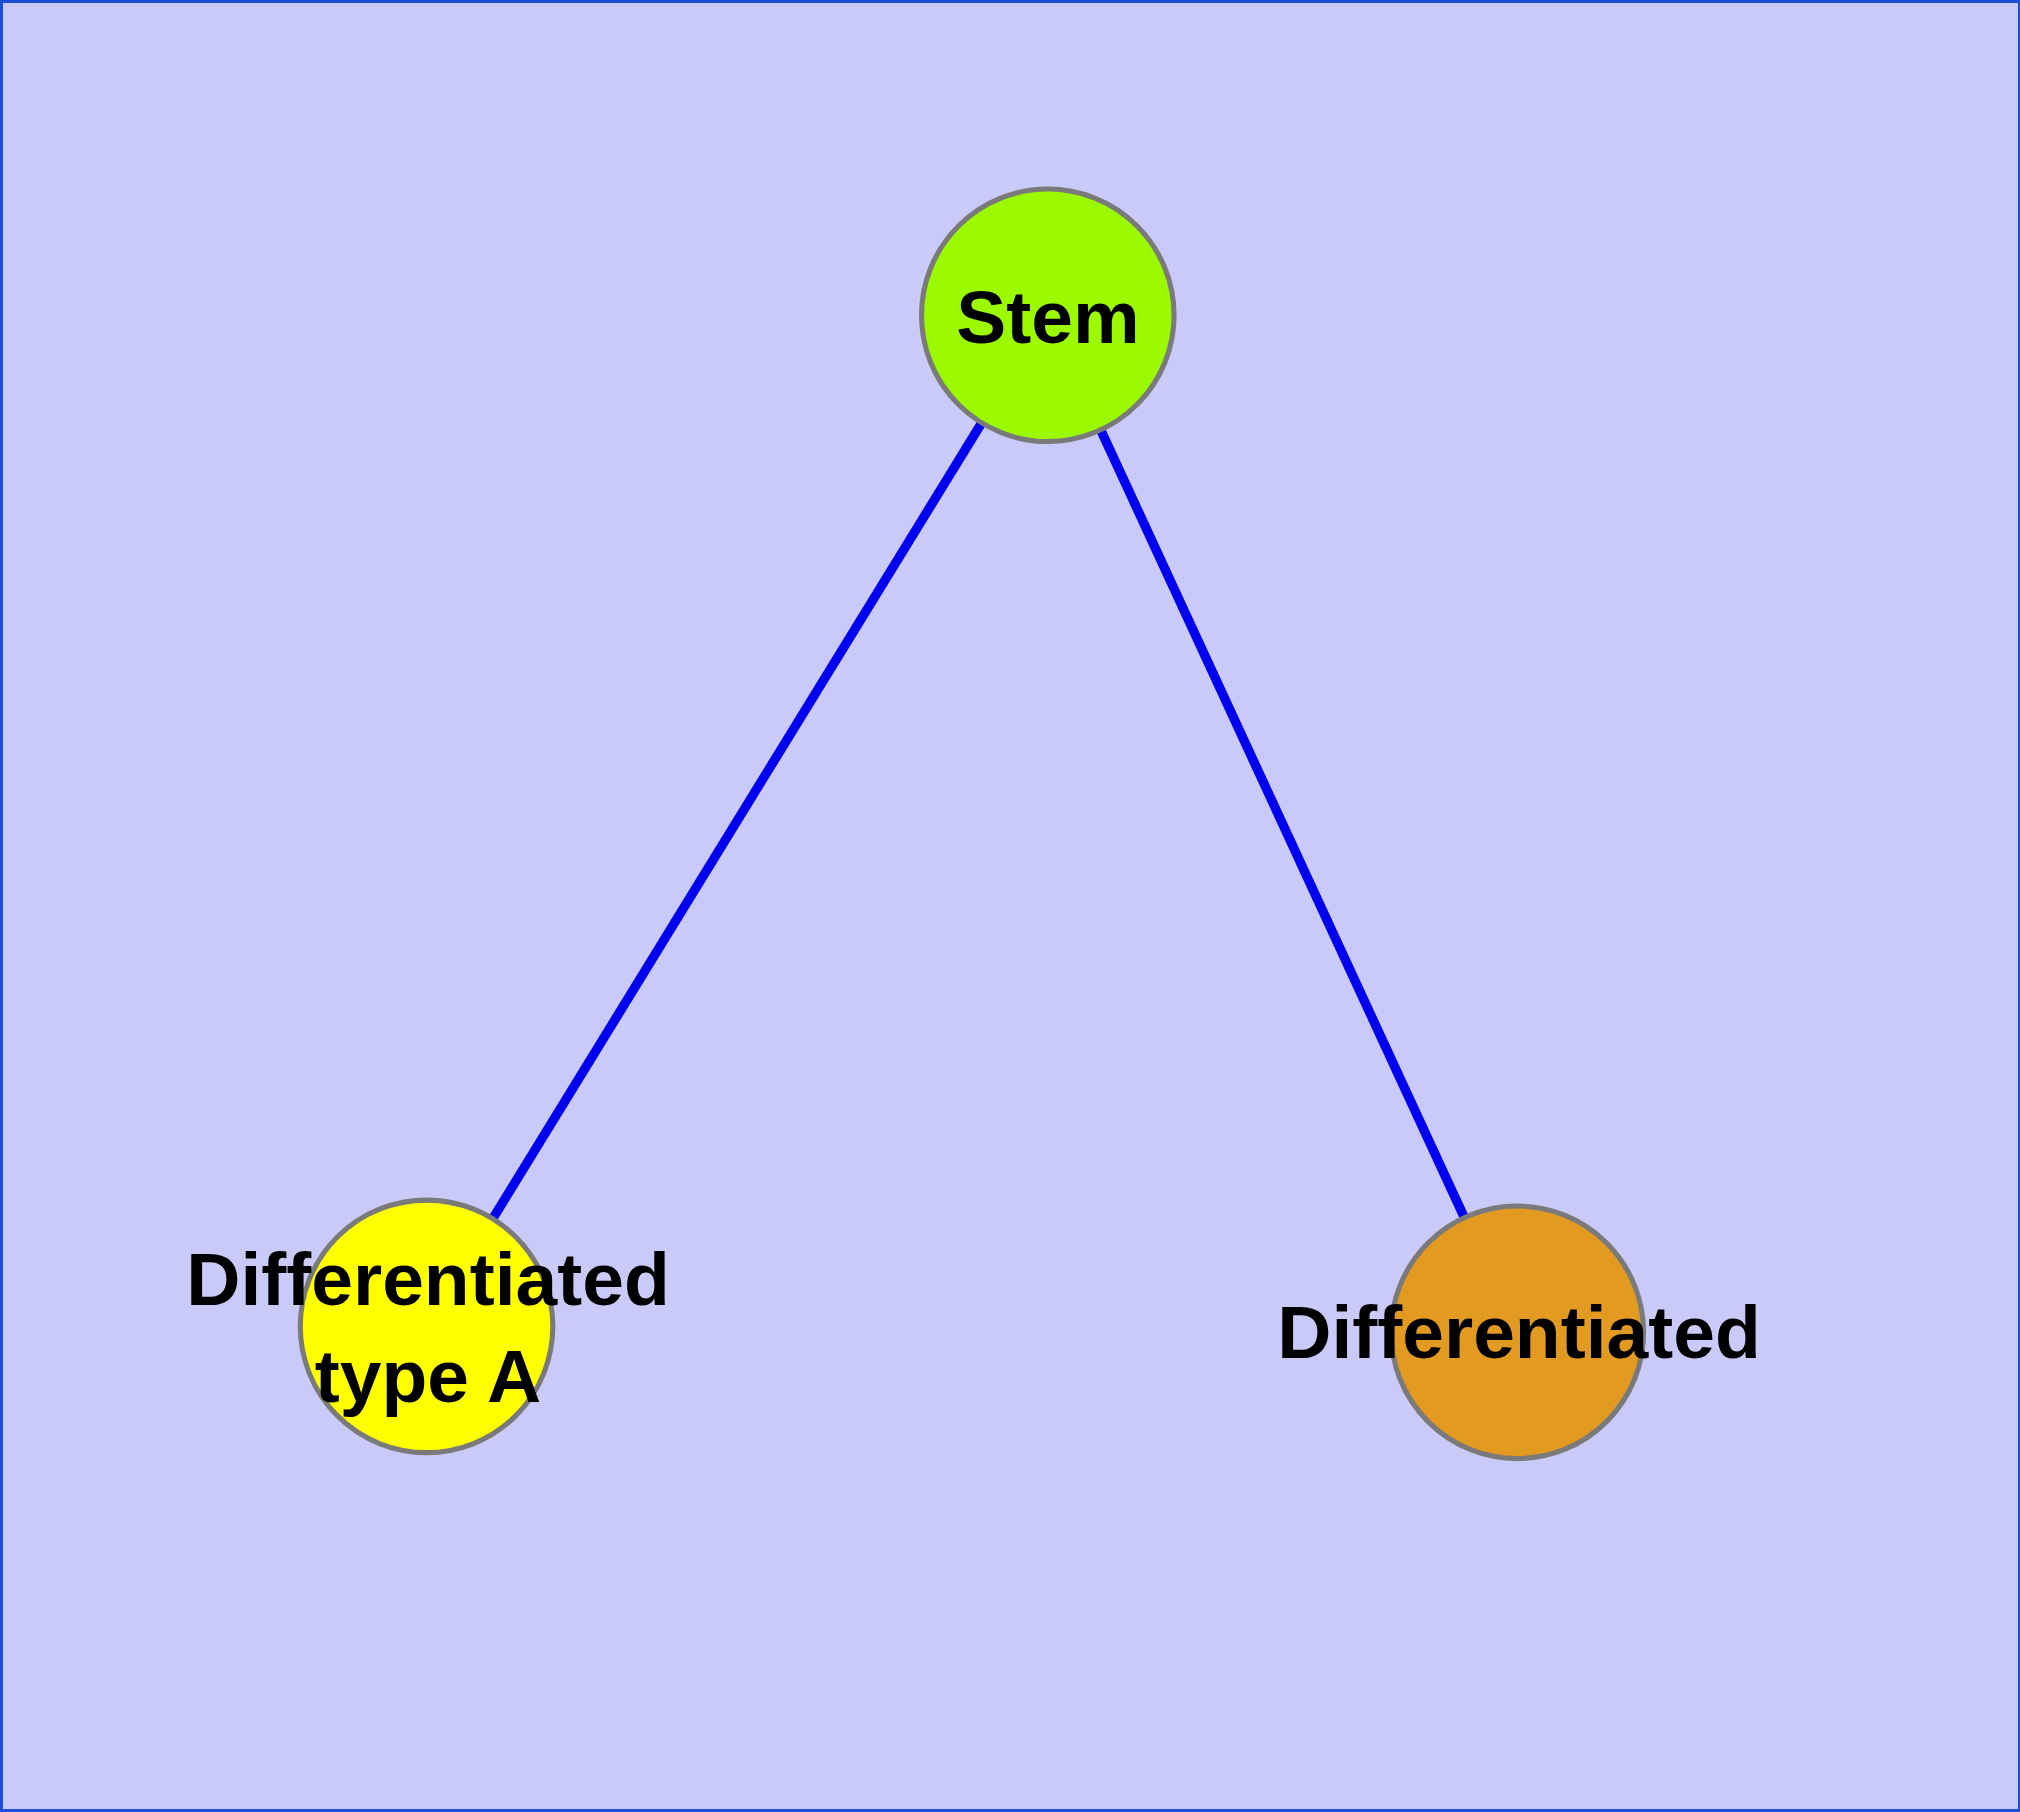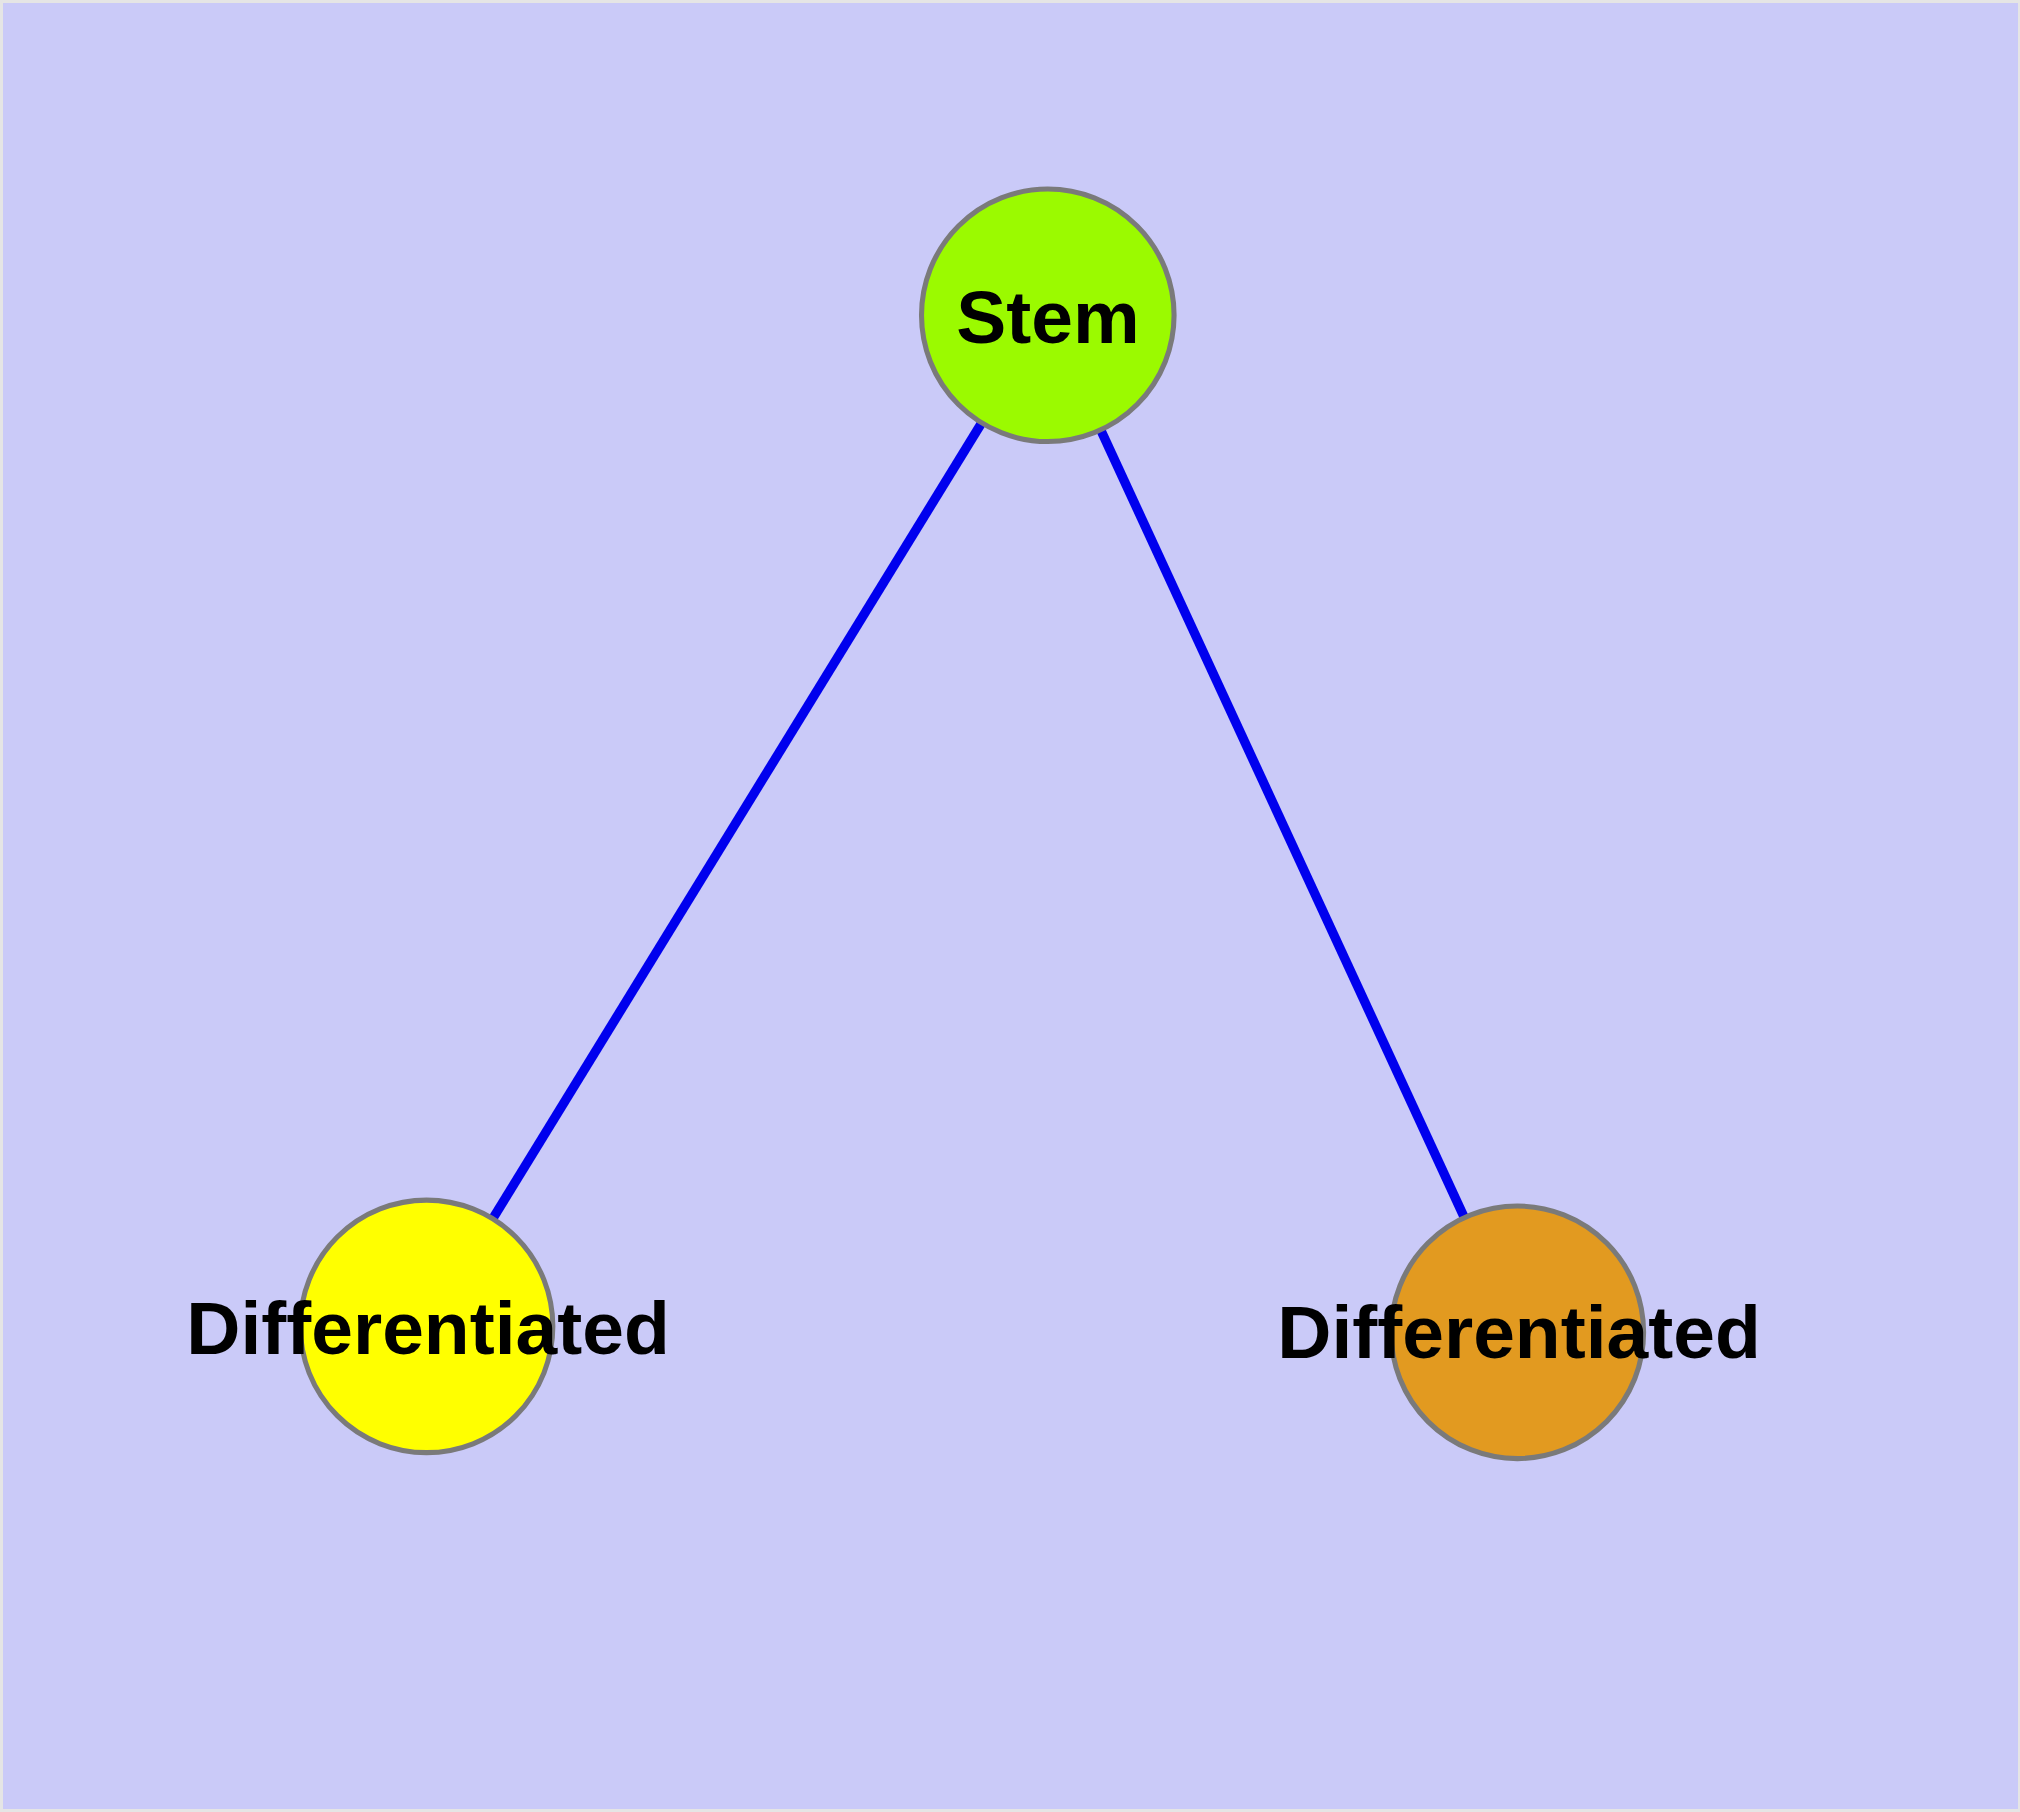--- a/index.html
+++ b/index.html
@@ -4,21 +4,21 @@
 <style>
   html, body {
     margin: 0;
     padding: 0;
     background: #ffffff;
   }
   .canvas {
     position: relative;
     width: 2021px;
     height: 1812px;
-    background: #e5e5e5;
+    background: #1d4ed8;
     overflow: hidden;
     font-family: "Liberation Sans", sans-serif;
   }
   .plot-panel {
     position: absolute;
     left: 3.4px;
     top: 3.4px;
     right: 3.4px;
     bottom: 3.4px;
     background: #CACAF8;
@@ -63,19 +63,20 @@
 
     <circle cx="1236" cy="372" r="149" fill="#9BFA00"></circle>
     <circle cx="503" cy="1565" r="149" fill="#FFFF00"></circle>
     <circle cx="1790" cy="1572" r="149" fill="#E29A20"></circle>
   </svg>
 
   <div class="node-label" style="left:1048px; top:317px;">Stem</div>
 
   <div class="node-label" style="left:428px; top:1328px;">
     <span>Differentiated</span><br>
+    <span>type A</span>
   </div>
 
   <div class="node-label" style="left:1519px; top:1332px;">
     <span>Differentiated</span><br>
   </div>
 </div>
 
 
 </body></html>

